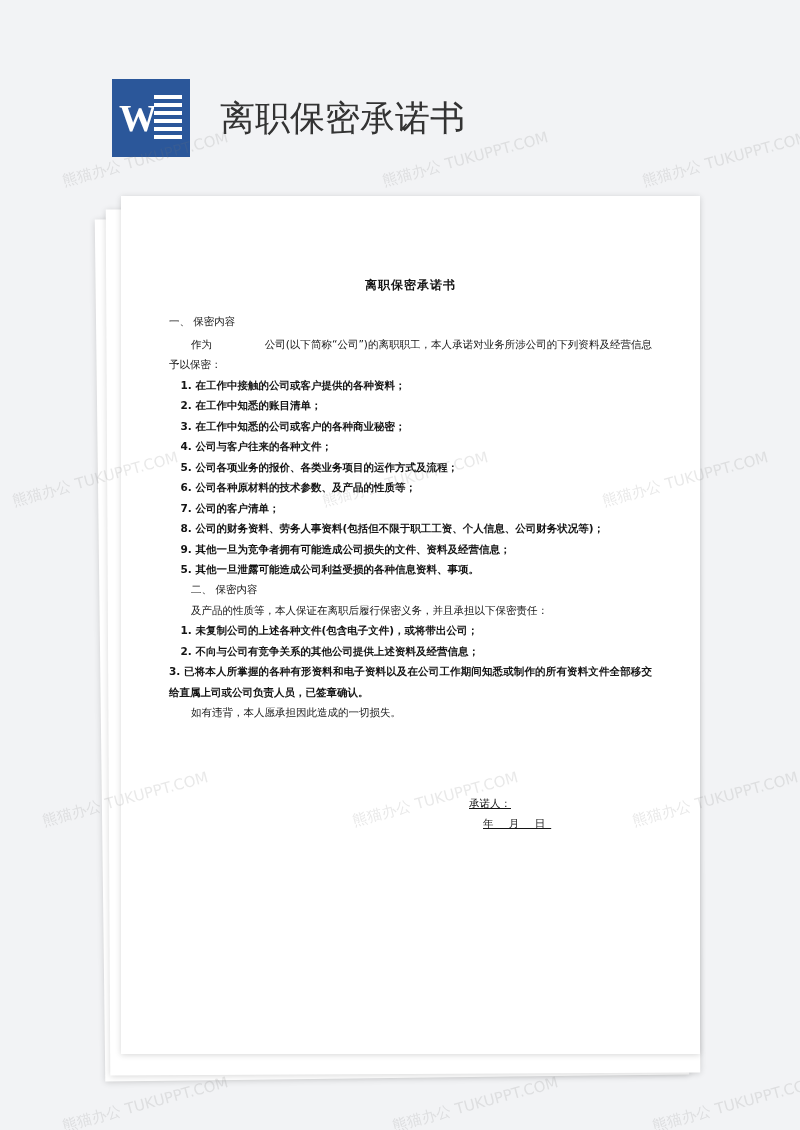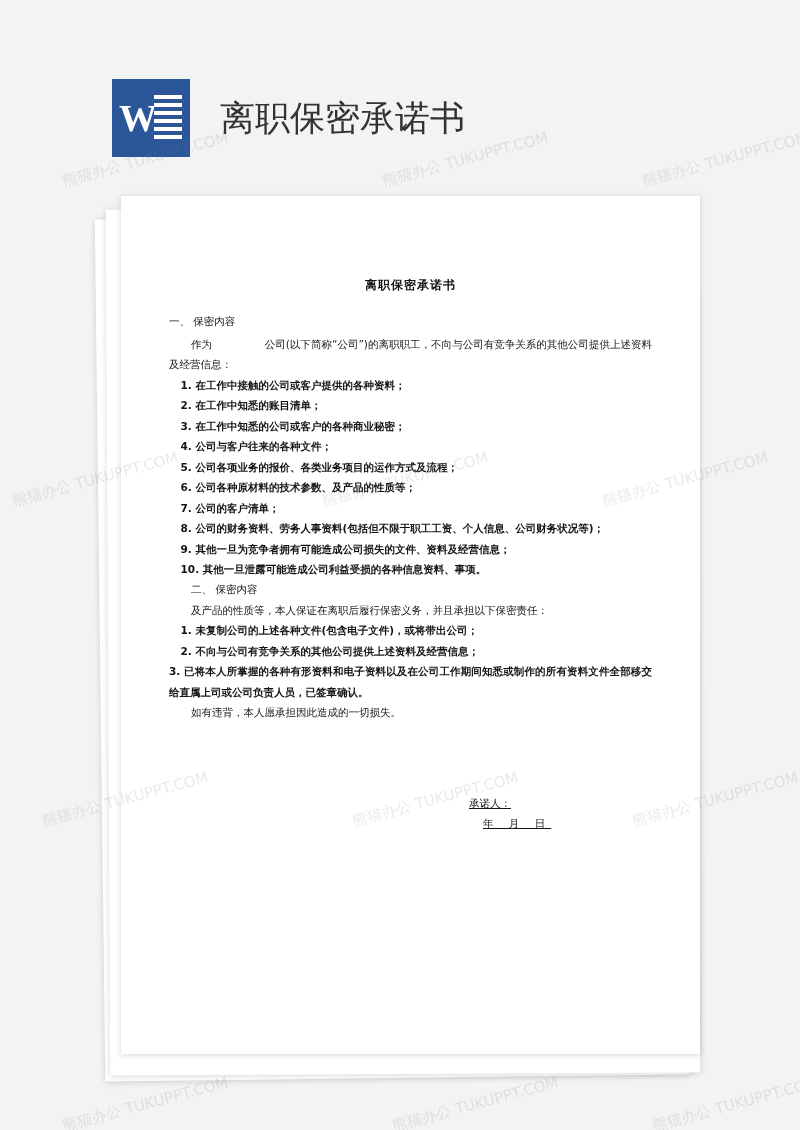--- a/index.html
+++ b/index.html
@@ -172,32 +172,32 @@
 </div>
 
 <div class="paper-stack">
   <div class="sheet back2"></div>
   <div class="sheet back1"></div>
   <div class="sheet front">
     <div class="page-content">
       <div class="doc-h1">离职保密承诺书</div>
 
       <p class="sec-head">一、 保密内容</p>
-      <p class="para indent">作为　　　　　公司(以下简称“公司”)的离职职工，不向与公司有竞争关系的其他公司提供上述资料及经营信息：</p>
+      <p class="para indent">作为　　　　　公司(以下简称“公司”)的离职职工，本人承诺对业务所涉公司的下列资料及经营信息予以保密：</p>
 
       <p class="list-item">1.  在工作中接触的公司或客户提供的各种资料；</p>
       <p class="list-item">2.  在工作中知悉的账目清单；</p>
       <p class="list-item">3.  在工作中知悉的公司或客户的各种商业秘密；</p>
       <p class="list-item">4.  公司与客户往来的各种文件；</p>
       <p class="list-item">5.  公司各项业务的报价、各类业务项目的运作方式及流程；</p>
       <p class="list-item">6.  公司各种原材料的技术参数、及产品的性质等；</p>
       <p class="list-item">7.  公司的客户清单；</p>
       <p class="list-item">8.  公司的财务资料、劳务人事资料(包括但不限于职工工资、个人信息、公司财务状况等)；</p>
       <p class="list-item">9.  其他一旦为竞争者拥有可能造成公司损失的文件、资料及经营信息；</p>
-      <p class="list-item">10. 其他一旦泄露可能造成公司利益受损的各种信息资料、事项。</p>
+      <p class="list-item">5. 其他一旦泄露可能造成公司利益受损的各种信息资料、事项。</p>
 
       <p class="para indent">二、 保密内容</p>
       <p class="para indent">及产品的性质等，本人保证在离职后履行保密义务，并且承担以下保密责任：</p>
 
       <p class="list-item">1.  未复制公司的上述各种文件(包含电子文件)，或将带出公司；</p>
       <p class="list-item">2.  不向与公司有竞争关系的其他公司提供上述资料及经营信息；</p>
       <p class="list-item wrap">3.  已将本人所掌握的各种有形资料和电子资料以及在公司工作期间知悉或制作的所有资料文件全部移交给直属上司或公司负责人员，已签章确认。</p>
 
       <p class="para indent">如有违背，本人愿承担因此造成的一切损失。</p>
 

